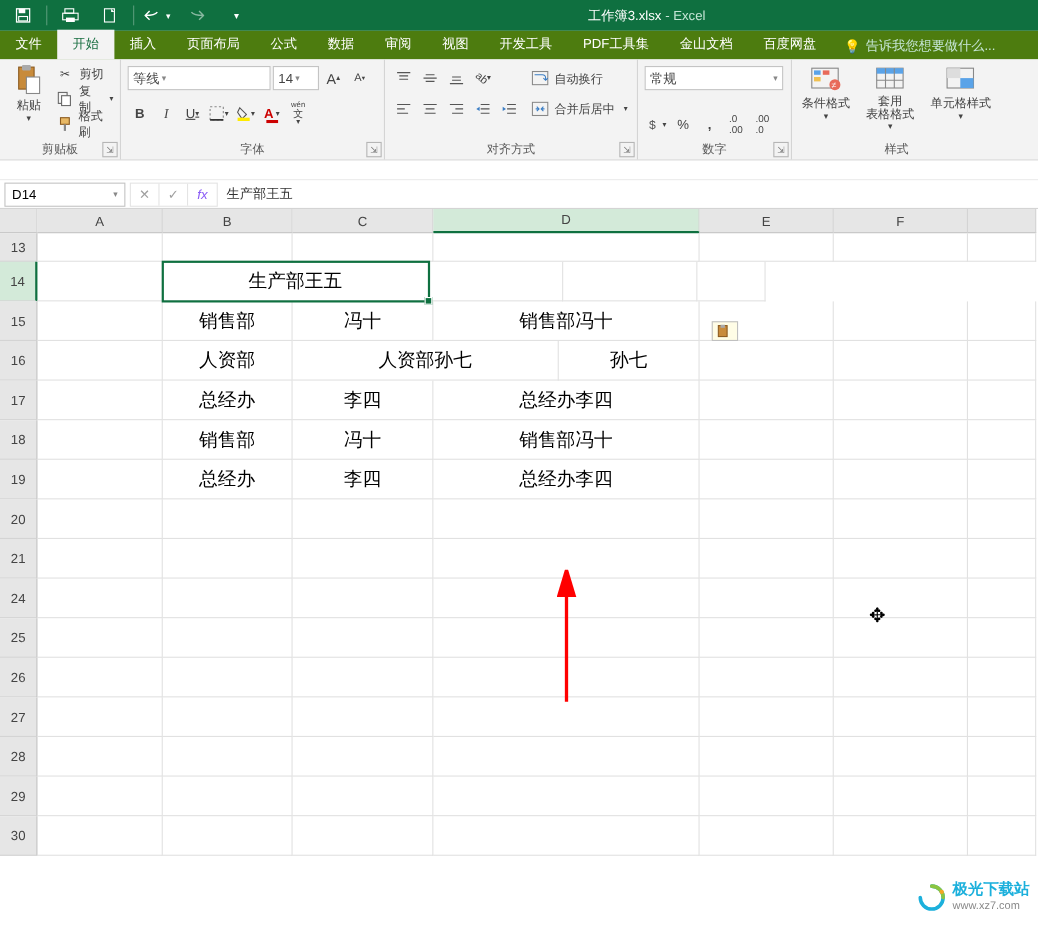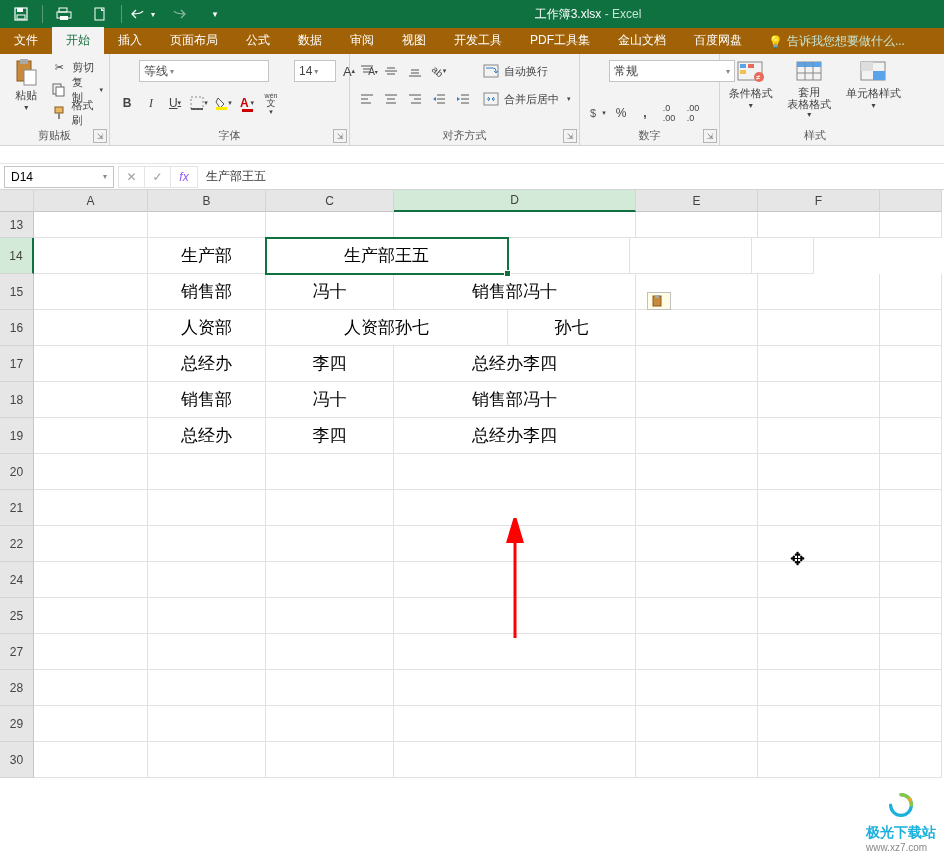--- a/index.html
+++ b/index.html
@@ -7,41 +7,41 @@
 
 
 .titlebar { height: 28px; background: #0f7040; display: flex; align-items: center; color: #fff; font-size: 12px; }
 .qat { display: flex; align-items: center; gap: 2px; padding-left: 4px; }
 .qat-btn { width: 34px; height: 28px; display: flex; align-items: center; justify-content: center; color: #fff; }
 .qat-sep { width: 1px; height: 18px; background: rgba(255,255,255,0.3); margin: 0 2px; }
 .title-center { flex: 1; text-align: center; font-size: 12px; }
 .title-center .dim { color: #c5e5d5; }
 
 
-.menubar { height: 26px; background: #a16207; display: flex; align-items: flex-end; color: #fff; font-size: 12px; }
+.menubar { height: 26px; background: #4d7c0f; display: flex; align-items: flex-end; color: #fff; font-size: 12px; }
 .menu-tab { padding: 5px 14px; cursor: pointer; }
 .menu-tab.active { background: #f3f3f3; color: #1a6f42; }
 .menu-tab.file { color: #fff; }
 .tell-me { margin-left: 12px; display: flex; align-items: center; gap: 4px; color: #c5e5d5; padding-bottom: 4px; }
 
 
 .ribbon { height: 92px; background: #f3f3f3; border-bottom: 1px solid #d4d4d4; display: flex; }
 .rgroup { border-right: 1px solid #d4d4d4; display: flex; flex-direction: column; padding: 2px 6px 0 6px; position: relative; }
 .rgroup-label { text-align: center; font-size: 11px; color: #5a5a5a; padding: 2px 0; }
 .rgroup-body { flex: 1; display: flex; align-items: flex-start; gap: 4px; }
 .rg-launcher { position: absolute; bottom: 2px; right: 2px; width: 14px; height: 14px; border: 1px solid #b5b5b5; font-size: 8px; display: flex; align-items: center; justify-content: center; color: #777; background: #f3f3f3; }
 
 .big-btn { display: flex; flex-direction: column; align-items: center; justify-content: center; width: 42px; padding-top: 2px; font-size: 11px; color: #444; }
 .big-btn .ic { width: 28px; height: 28px; display: flex; align-items: center; justify-content: center; margin-bottom: 2px; }
 .small-row { display: flex; align-items: center; gap: 4px; font-size: 11px; color: #444; height: 22px; }
 .small-row .ic { width: 18px; height: 18px; display: flex; align-items: center; justify-content: center; }
 
 .font-row1 { display: flex; gap: 2px; align-items: center; margin-bottom: 4px; }
 .font-row2 { display: flex; gap: 2px; align-items: center; }
-.combo { border: 1px solid #c4c4c4; background: #fff; height: 22px; display: flex; align-items: center; padding: 0 4px; font-size: 12px; color: #444; margin-left: 23px; }
+.combo { border: 1px solid #c4c4c4; background: #fff; height: 22px; display: flex; align-items: center; padding: 0 4px; font-size: 12px; color: #444; }
 .combo .dd { margin-left: 2px; font-size: 8px; color: #888; }
 .sq-btn { width: 22px; height: 22px; border: 1px solid transparent; display: flex; align-items: center; justify-content: center; font-size: 12px; color: #444; }
 .sq-btn.b { font-weight: bold; }
 .sq-btn.i { font-style: italic; font-family: serif; }
 .sq-btn.u { text-decoration: underline; }
 
 .styles-col { display: flex; flex-direction: column; align-items: center; font-size: 11px; color: #444; width: 52px; padding-top: 2px; }
 .styles-col .ic { width: 30px; height: 24px; display: flex; align-items: center; justify-content: center; margin-bottom: 2px; }
 
 
@@ -72,21 +72,21 @@
 .paste-tag { position: absolute; right: -36px; top: 50%; width: 24px; height: 18px; border: 1px solid #c0c0c0; background: #fffde6; display: flex; align-items: center; justify-content: center; font-size: 10px; z-index: 5; }
 
 
 .cA { width: 114px; } .cB { width: 118px; } .cC { width: 128px; } .cD { width: 242px; } .cE { width: 122px; } .cF { width: 122px; } .cG { width: 62px; }
 
 
 .arrow-annot { position: absolute; left: 480px; top: 328px; z-index: 10; pointer-events: none; }
 .cursor-cross { position: absolute; left: 790px; top: 358px; font-size: 18px; color: #000; z-index: 10; pointer-events: none; }
 
 
-.watermark { position: absolute; right: 8px; bottom: 4px; display: flex; align-items: center; gap: 6px; font-size: 14px; color: #1cb0dc; font-weight: bold; flex-direction: column; }
+.watermark { position: absolute; right: 8px; bottom: 28px; display: flex; align-items: flex-end; gap: 6px; font-size: 14px; color: #1cb0dc; font-weight: bold; }
 .wm-logo { width: 26px; height: 26px; }
 
 svg { display: block; }
 </style>
 </head>
 <body>
 
 <div class="titlebar">
   <div class="qat">
     <div class="qat-btn">
@@ -440,21 +440,20 @@
         <div class="cell cB"></div>
         <div class="cell cC"></div>
         <div class="cell cD"></div>
         <div class="cell cE"></div>
         <div class="cell cF"></div>
         <div class="cell cG"></div>
       </div>
       <div class="row">
         <div class="row-h active">14</div>
         <div class="cell cA"></div>
-        <div class="cell cB">生产部</div>
         <div class="cell cD selected">生产部王五<div class="fill-handle"></div></div>
         <div class="cell cE"></div>
         <div class="cell cF"></div>
         <div class="cell cG"></div>
       </div>
       <div class="row">
         <div class="row-h">15</div>
         <div class="cell cA"></div>
         <div class="cell cB">销售部</div>
         <div class="cell cC">冯十</div>
@@ -522,41 +521,41 @@
         <div class="row-h">21</div>
         <div class="cell cA"></div>
         <div class="cell cB"></div>
         <div class="cell cC"></div>
         <div class="cell cD"></div>
         <div class="cell cE"></div>
         <div class="cell cF"></div>
         <div class="cell cG"></div>
       </div>
       <div class="row">
-        <div class="row-h">22</div>
-        <div class="cell cA"></div>
-        <div class="cell cB"></div>
-        <div class="cell cC"></div>
-        <div class="cell cD"></div>
-        <div class="cell cE"></div>
-        <div class="cell cF"></div>
-        <div class="cell cG"></div>
-      </div>
-      <div class="row">
         <div class="row-h">24</div>
         <div class="cell cA"></div>
         <div class="cell cB"></div>
         <div class="cell cC"></div>
         <div class="cell cD"></div>
         <div class="cell cE"></div>
         <div class="cell cF"></div>
         <div class="cell cG"></div>
       </div>
       <div class="row">
         <div class="row-h">25</div>
+        <div class="cell cA"></div>
+        <div class="cell cB"></div>
+        <div class="cell cC"></div>
+        <div class="cell cD"></div>
+        <div class="cell cE"></div>
+        <div class="cell cF"></div>
+        <div class="cell cG"></div>
+      </div>
+      <div class="row">
+        <div class="row-h">26</div>
         <div class="cell cA"></div>
         <div class="cell cB"></div>
         <div class="cell cC"></div>
         <div class="cell cD"></div>
         <div class="cell cE"></div>
         <div class="cell cF"></div>
         <div class="cell cG"></div>
       </div>
       <div class="row">
         <div class="row-h">27</div>

